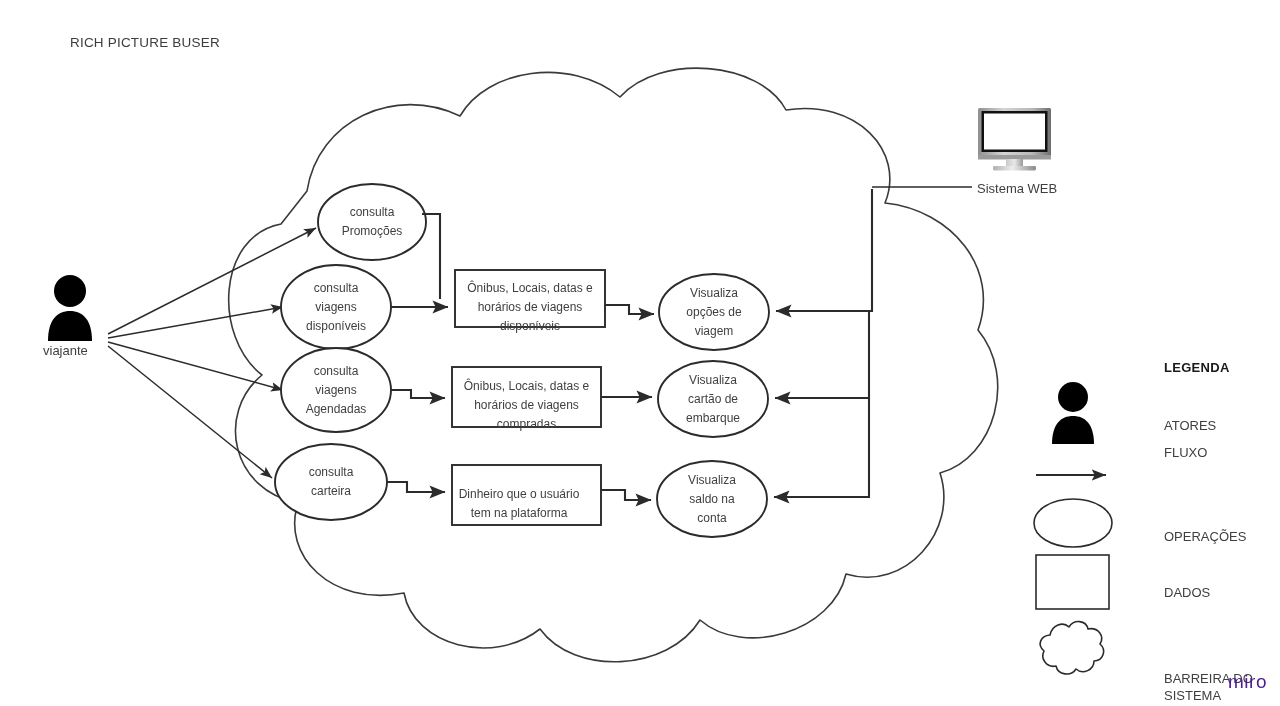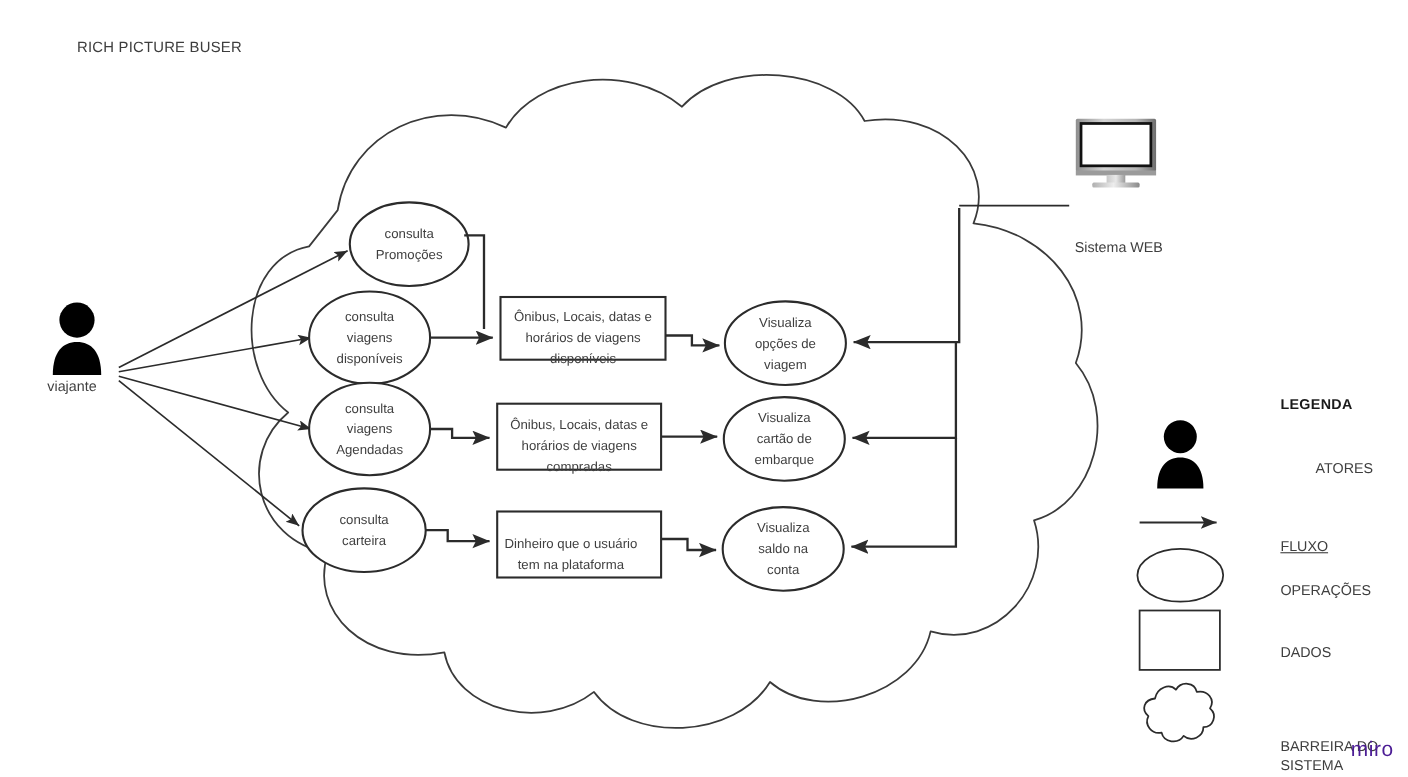--- a/index.html
+++ b/index.html
@@ -50,41 +50,40 @@
   #viajante-label {
     left: 43px;
     top: 344px;
     font-size: 13px;
   }
   
   #sistema-web-label {
     left: 977px;
     top: 182px;
     font-size: 13px;
-    margin-top: 36px;
   }
   
   #legend-title {
     left: 1164px;
     top: 361px;
     font-size: 13px;
     font-weight: bold;
     color: #1a1a1a;
     letter-spacing: 0.3px;
   }
   .legend-label {
     position: absolute;
     left: 1164px;
     font-size: 13px;
     line-height: 17px;
     color: #3f3f3f;
     white-space: pre-line;
   }
-  #legend-label-0 { top: 417px; margin-left: 32px; }
-  #legend-label-1 { top: 488px; text-decoration: underline; }
+  #legend-label-0 { top: 417px; }
+  #legend-label-1 { top: 444px; }
   #legend-label-2 { top: 528px; }
   #legend-label-3 { top: 584px; }
   #legend-label-4 { top: 670px; }
   
   #watermark {
     position: absolute;
     left: 1228px;
     top: 672px;
     font-size: 19px;
     line-height: 19px;

